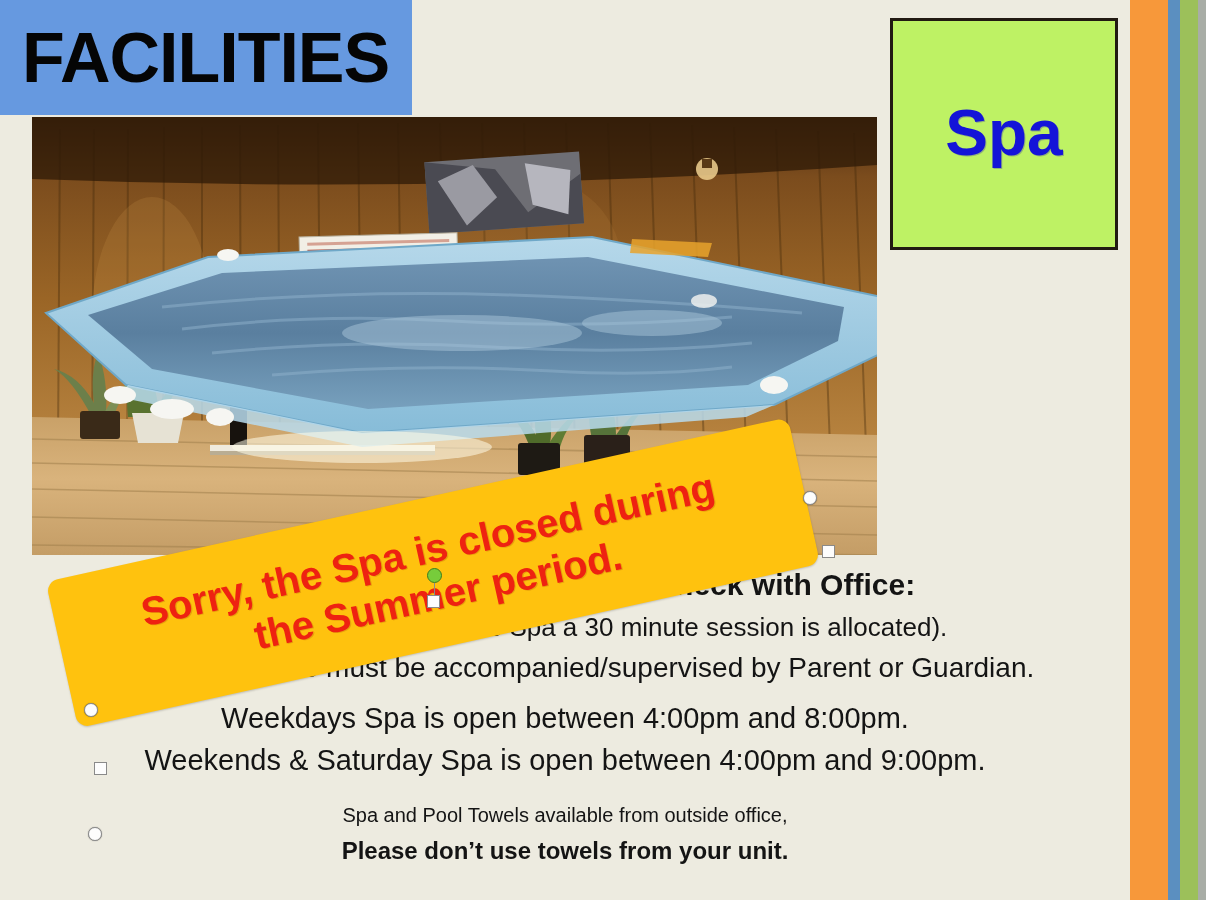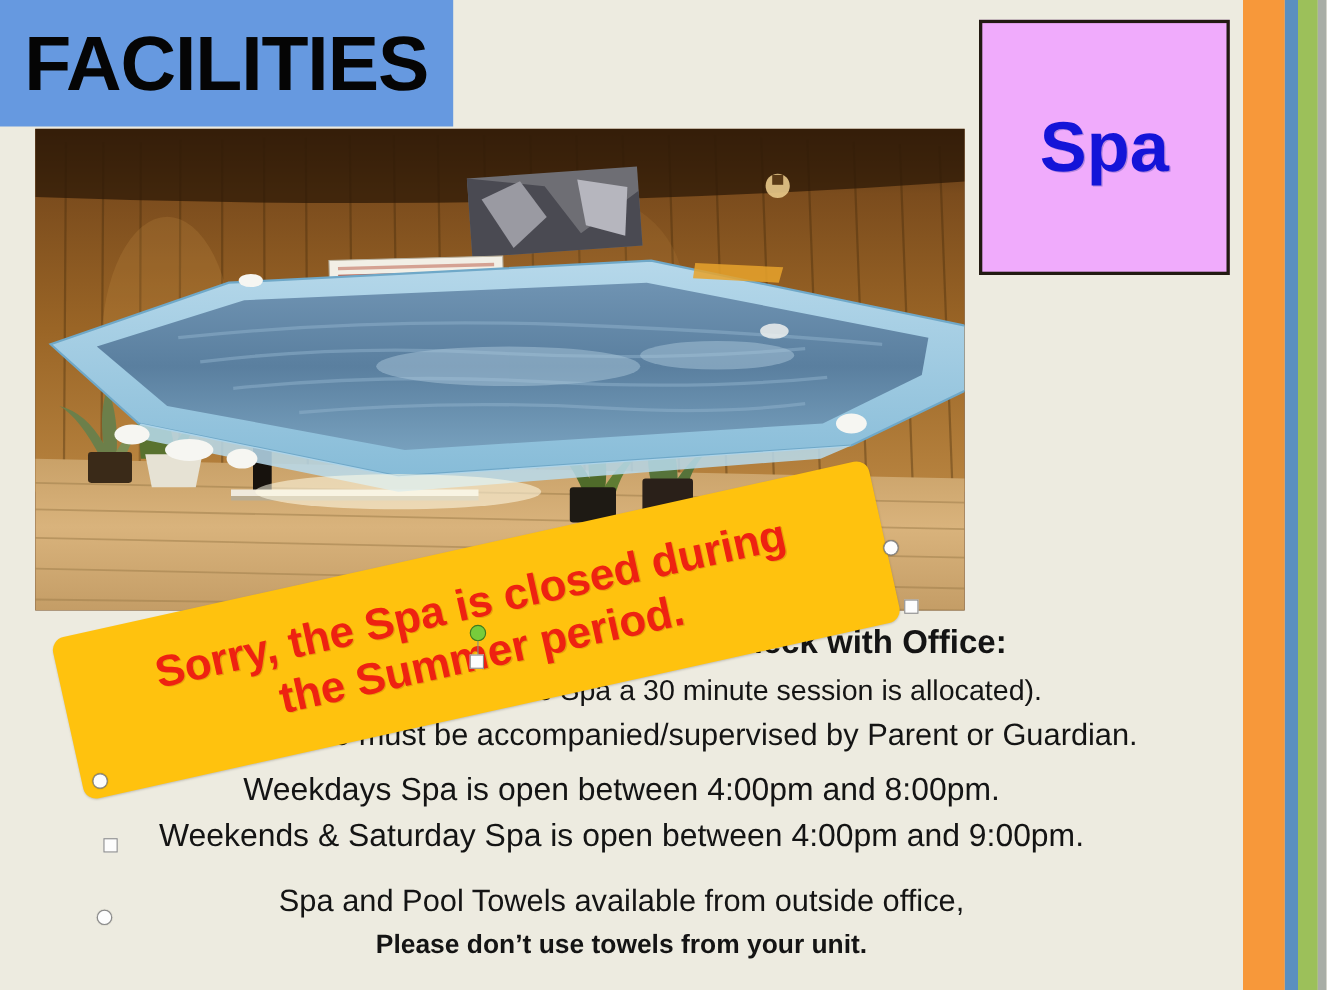--- a/index.html
+++ b/index.html
@@ -32,21 +32,21 @@
   }
   #title-text{
     font-size:70px; font-weight:bold; color:#050505;
     letter-spacing:-1px; padding-left:22px; line-height:1;
     font-family:"Liberation Sans", sans-serif;
   }
 
   
   #spa-pool-box{
     position:absolute; left:890px; top:18px; width:228px; height:232px;
-    background:#f0abfc; border:3px solid #221a12;
+    background:#bef264; border:3px solid #221a12;
     display:flex; flex-direction:row; align-items:center; justify-content:center;
     line-height:1.02;
   }
   .spa-pool-word{
     font-size:64px; font-weight:bold; color:#1414d8;
     font-family:"Liberation Sans", sans-serif;
     text-shadow:1px 1px 0 rgba(60,60,160,.35);
   }
 
   
@@ -60,21 +60,21 @@
   #body-text{
     position:absolute; left:0; top:560px; width:1130px; height:340px;
     text-align:center; color:#141414;
   }
   .tline{ line-height:1.0; white-space:nowrap; }
   .l1{ font-size:30px; font-weight:bold; margin-top:10px; }
   .l2{ font-size:26px; font-weight:normal; margin-top:14px; }
   .l3{ font-size:28px; font-weight:normal; margin-top:14px; }
   .l4{ font-size:29px; font-weight:normal; margin-top:22px; }
   .l5{ font-size:29px; font-weight:normal; margin-top:13px; }
-  .l6{ font-size:28px; font-weight:normal; margin-top:30px; }
+  .l6{ font-size:20px; font-weight:normal; margin-top:30px; }
   .l7{ font-size:24px; font-weight:bold; margin-top:14px; }
 
   
   #callout-wrap{
     position:absolute; left:62px; top:485px;
     width:770px; height:340px;
     pointer-events:none;
   }
   #callout{
     position:absolute; left:0; top:95px;

